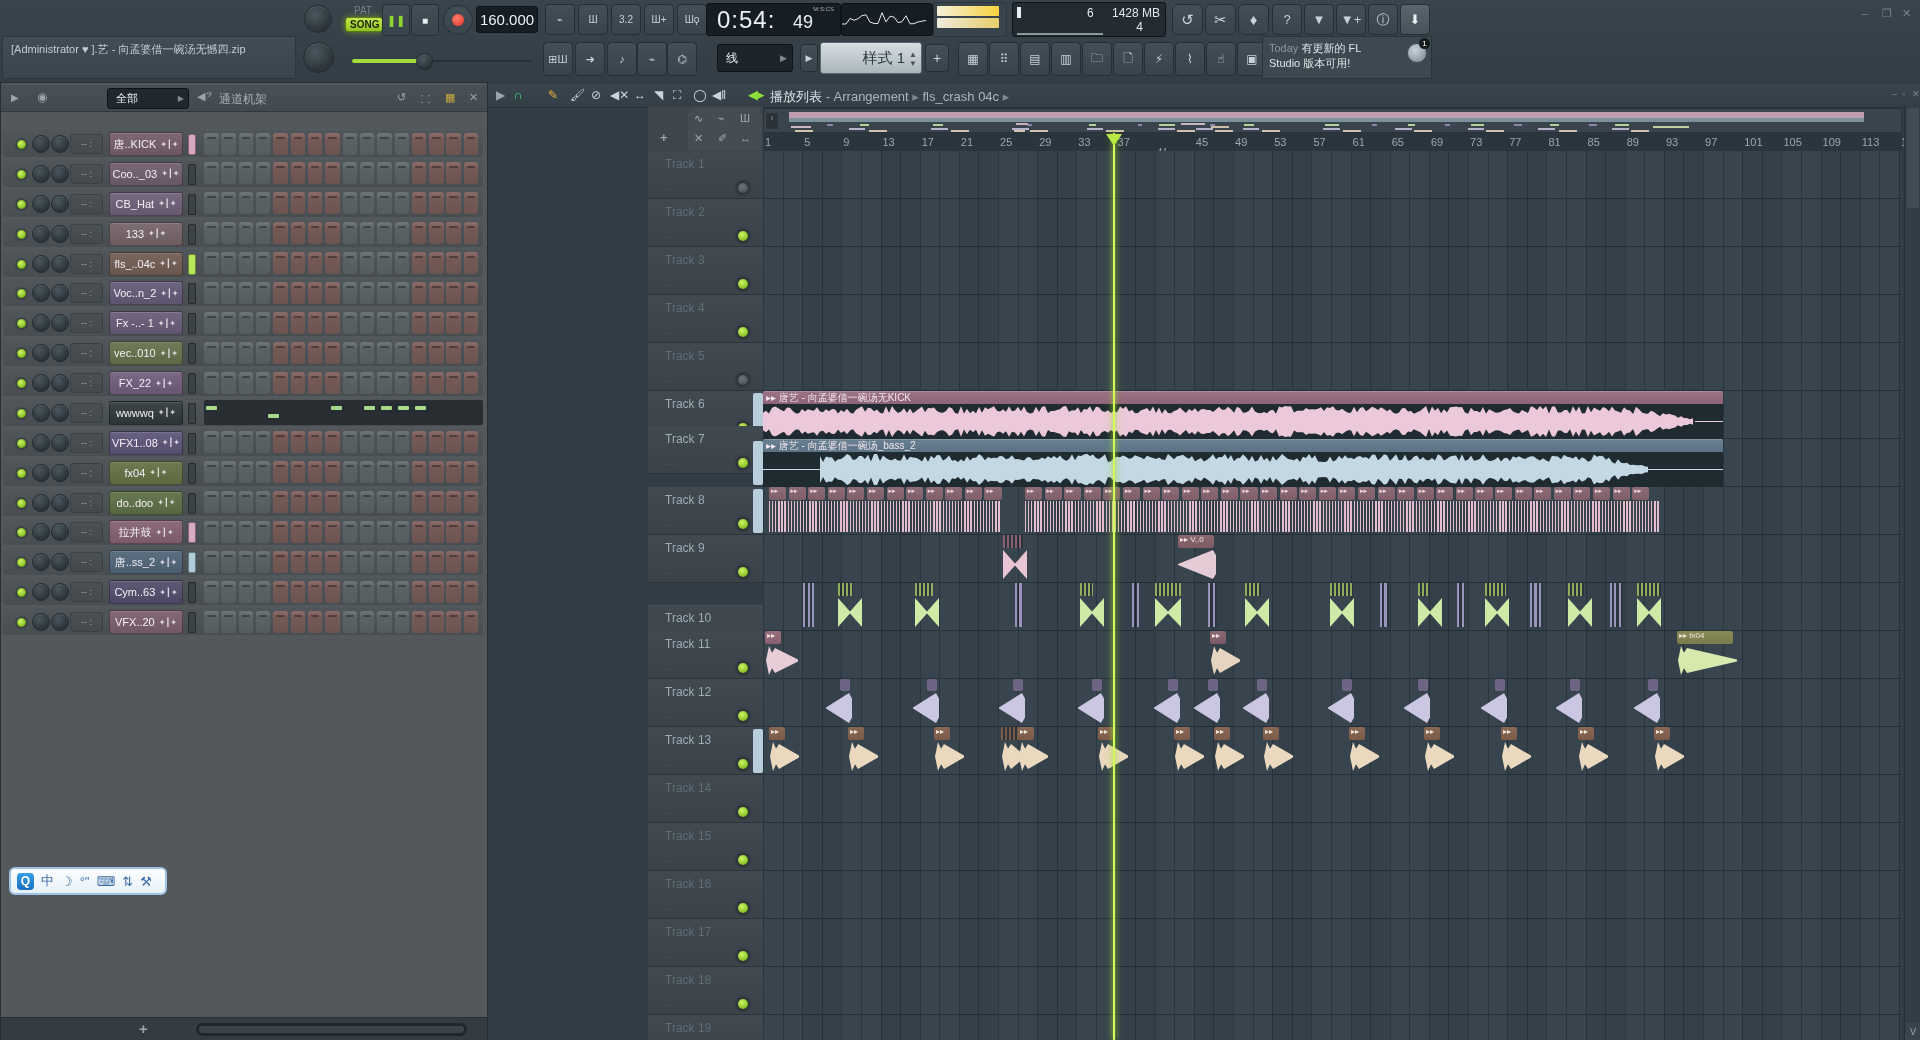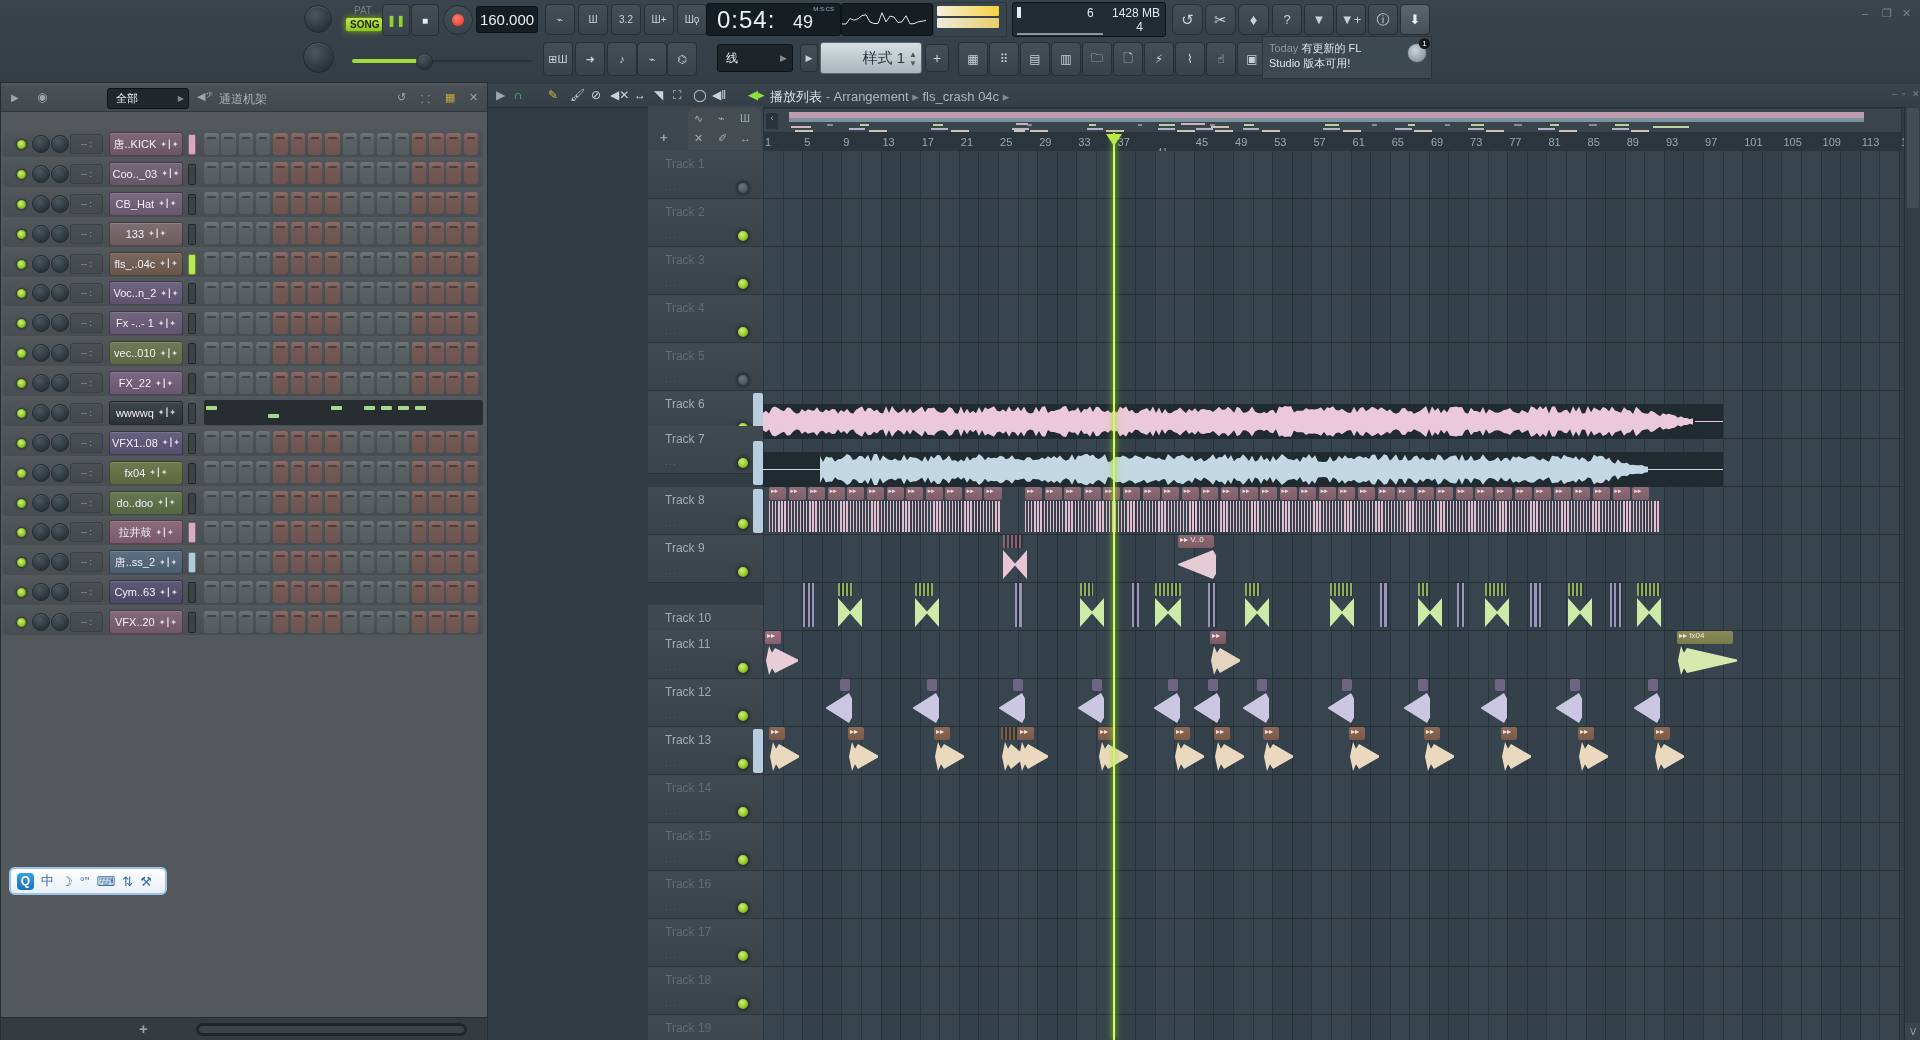--- a/index.html
+++ b/index.html
@@ -99,20 +99,23 @@
   .vscroll .vbtn{position:absolute;left:0;bottom:0;width:16px;height:17px;background:#3a444c;color:#97a2aa;
     font-size:9px;display:flex;align-items:center;justify-content:center;}
   .watermark{position:absolute;left:1688px;top:986px;color:#ffffff;font-size:27px;font-weight:bold;
     font-family:"DejaVu Sans",sans-serif;text-shadow:0 1px 2px rgba(0,0,0,.4);}
 </style>
 </head>
 <body>
 
 <div id="app">
   <div id="topbar">
+      <div class="panel titlebox abs">
+        <span>[Administrator ♥    ].艺 - 向孟婆借一碗汤无憾四.zip</span>
+      </div>
       <div class="knob abs" style="left: 304px; top: 5px; width: 26px; height: 26px;"></div>
       <div class="knob abs" style="left: 303px; top: 42px; width: 29px; height: 29px;"></div>
       <div class="songtoggle abs" style="left: 347px; top: 5px; width: 32px;">PAT</div>
       <div class="songbtn abs" style="left: 345px; top: 17px; width: 28px;">SONG</div>
       <div class="btn" style="left: 382px; top: 4px; width: 26px; height: 30px; color: rgb(142, 214, 44); font-size: 11px; font-weight: bold;">❚❚</div>
       <div class="btn" style="left: 411px; top: 4px; width: 26px; height: 30px; font-size: 10px; color: rgb(230, 238, 242);">■</div>
       <div class="btn" style="left: 443px; top: 5px; width: 28px; height: 28px; border-radius: 50%;">
         <div style="width: 12px; height: 12px; border-radius: 50%; background: radial-gradient(circle at 40% 35%, rgb(255, 123, 110), rgb(224, 50, 36));"></div>
       </div>
       <div class="lcd abs" style="left: 476px; top: 6px; width: 60px; height: 25px; display: flex; align-items: center; justify-content: center; font-size: 15px;">160.000</div>
@@ -893,26 +896,32 @@
       <div class="trackhead dim" style="top: 885px;">
         <div class="lbl">Track 18</div>
         <div class="dots">···</div>
         <div class="tled"></div>
       </div>
       <div class="trackhead dim" style="top: 933px;">
         <div class="lbl">Track 19</div>
       </div>
       <div id="grid">
         <div class="clip" style="left: 0px; top: 240px; width: 960px; height: 48px;">
+          <div class="cliphead" style="background: linear-gradient(rgb(156, 114, 134), rgb(142, 100, 120));">
+            <span>▸▸ 唐艺 - 向孟婆借一碗汤无KICK</span>
+          </div>
           <div class="clipbody"><svg width="960" height="35">
               <path d="M0 17.5 L0 8.746031647790703 L3 6.853904418358068 L6 9.6215593440675 L9 3.847895742451257 L12 2.3837433782912516 L15 4.124958941084314 L18 5.9849228040594245 L21 7.147567826752816 L24 3.472464234566999 L27 3.7563903675327968 L30 7.202907123709055 L33 9.560028178074877 L36 9.193588904439746 L39 4.9487169188092075 L42 7.385254426351867 L45 5.271143695826709 L48 6.162095759500328 L51 6.6434299220184005 L54 3.1766993632548015 L57 7.586198223457298 L60 8.283541646813294 L63 5.284457991043784 L66 7.185455472888636 L69 5.000132839323548 L72 5.2826305108878895 L75 9.470996492773292 L78 6.088054040732352 L81 7.974262588657096 L84 4.731327559801901 L87 8.472297590573922 L90 9.705604775916136 L93 5.649468822485984 L96 3.9224995219602707 L99 2.2494655862797366 L102 7.818108603518041 L105 3.7512993277173035 L108 4.137800944695622 L111 7.320477499321791 L114 5.5653311013431885 L117 8.819820274992296 L120 9.51936179552896 L123 2.2136974552360797 L126 8.913130152825326 L129 2.02847853526635 L132 6.188742221549033 L135 8.990517574602514 L138 7.42887634444231 L141 4.1747210419037 L144 9.086551275505476 L147 4.467287420524418 L150 9.249676753894741 L153 7.1172027089131085 L156 4.625928702601664 L159 2.5337046261684524 L162 8.27365201318108 L165 4.069385534429172 L168 4.212677151075415 L171 3.5148781244828733 L174 7.106638183645735 L177 8.567952533877898 L180 8.628236885835992 L183 7.077340245527374 L186 2.9075065785704677 L189 4.263066033850453 L192 8.900830924592832 L195 9.81534963175205 L198 2.1312608567095648 L201 9.401218717650611 L204 4.8329875538395655 L207 9.321817381585397 L210 6.8347323057752725 L213 9.145863164994337 L216 3.072214059809788 L219 8.751703223109573 L222 3.176070802589445 L225 5.271979120814697 L228 3.7030835326193294 L231 2.274932733061691 L234 6.844444567858915 L237 7.379852004770585 L240 5.22264417924343 L243 7.780720544306432 L246 2.3701881581894995 L249 7.30237469092355 L252 6.561430352081745 L255 2.7599274378898215 L258 7.150448614231054 L261 2.389859381325012 L264 7.916621929473067 L267 9.46476865384717 L270 8.666765209376702 L273 2.872873994241411 L276 7.943221215376733 L279 2.7689668367588727 L282 2.3256254063922093 L285 9.086205233871567 L288 6.901365679421632 L291 7.052974039375771 L294 5.884679788565114 L297 5.363206413871703 L300 2.4601979417424644 L303 2.096806865591466 L306 7.832989995767358 L309 6.362858861981824 L312 6.618893328539045 L315 3.2901727557485803 L318 8.983505866377849 L321 5.083096212524964 L324 5.398043907095232 L327 2.223946549579942 L330 7.919658790083908 L333 2.7552849402559385 L336 3.3739908815589708 L339 6.964746361593598 L342 8.042099303597166 L345 6.362995557551271 L348 8.916335764197324 L351 6.405188864413736 L354 8.55924420167424 L357 2.517297538948384 L360 4.769737105488188 L363 2.27153193999386 L366 7.437315476807914 L369 5.761218710586531 L372 9.3528688278179 L375 8.966389135453564 L378 6.152199568076618 L381 5.318140663715608 L384 4.0401350682671815 L387 7.600092366512444 L390 2.5524039746156912 L393 9.0536013659223 L396 3.4281570560779215 L399 9.835641501639337 L402 4.926718052337746 L405 8.900305640499715 L408 9.236899878718843 L411 6.876261627604842 L414 5.879175154564052 L417 3.596822758029134 L420 6.60009419562998 L423 9.083145953066715 L426 4.984033192279297 L429 6.945862638168439 L432 4.163359696948136 L435 7.886426607338445 L438 5.2219895372386045 L441 5.028152369220347 L444 5.956869486361681 L447 5.905457280776675 L450 8.070518013600037 L453 5.496254575797941 L456 2.8506554359922447 L459 5.765912721651098 L462 5.745112790036998 L465 2.6606621518431517 L468 5.298786027857004 L471 8.746770192646315 L474 2.7666278066074614 L477 4.263545651588842 L480 8.711766253685004 L483 8.45542568386552 L486 6.639468727826358 L489 2.600908577617215 L492 7.520464012536902 L495 8.988658707711686 L498 9.18690051031853 L501 8.036876923549862 L504 9.340454102547586 L507 6.56210151726245 L510 5.7902006300004185 L513 9.701988417062438 L516 2.619325568384644 L519 3.554827840686695 L522 2.0415184212925457 L525 2.6001066638273684 L528 2.292698946580149 L531 8.441195172591225 L534 6.717265740731856 L537 6.635304480283663 L540 6.862400127522369 L543 3.908943268439705 L546 5.409512666139991 L549 5.229379814818678 L552 5.486547657526819 L555 4.706480053244848 L558 3.3602548861574633 L561 7.103871648492698 L564 3.320796216766256 L567 3.922015190449086 L570 2.3593058777667135 L573 5.90388762516849 L576 6.4393162068279075 L579 4.637488156632745 L582 7.063448526588477 L585 8.679386372540325 L588 8.746763285259606 L591 2.6505353581977715 L594 8.347765229932389 L597 3.9402194736596297 L600 3.0686937973805204 L603 7.3366525744142255 L606 5.169818179889031 L609 2.684149394956954 L612 4.048881041502524 L615 6.093664532931831 L618 3.2698049852833186 L621 4.912387656717275 L624 7.299346447258419 L627 5.165739072226332 L630 8.376586907963075 L633 9.846162135419977 L636 8.497010003552777 L639 4.297129711519057 L642 3.90906150077193 L645 7.396643473846671 L648 6.936864941013914 L651 9.689063620853268 L654 8.142275680865755 L657 7.027368310746908 L660 4.529198723288346 L663 2.0429423072226065 L666 10.031357490367423 L669 2.5753406052712062 L672 6.79955279318362 L675 3.633795037124676 L678 9.243188954432583 L681 5.326757148421256 L684 8.607393516056423 L687 3.2628243602988434 L690 3.0890235426435346 L693 2.5186812099039937 L696 3.275094856414988 L699 3.0692517667050705 L702 8.464443012135776 L705 9.693704965975463 L708 3.6493631496207612 L711 6.896455676141873 L714 7.030548916457009 L717 8.485638892981521 L720 2.9328743404279827 L723 9.869039573075268 L726 5.248104676032954 L729 6.695290085845761 L732 8.54047280972147 L735 8.776512988750596 L738 7.653801931267976 L741 5.999058820900533 L744 5.481602875286063 L747 4.0995249328550525 L750 7.515546494880946 L753 8.839939464053577 L756 9.412572348461287 L759 5.903460588854951 L762 7.512116885179243 L765 8.948489207529224 L768 2.30811094368487 L771 3.4706305116394667 L774 5.937009124533278 L777 2.112356030795425 L780 5.1678095786798774 L783 1.9255888727263493 L786 9.422183911757163 L789 2.445004902649673 L792 2.4973988330561667 L795 8.582187174985737 L798 8.619849985300027 L801 6.368702937566537 L804 5.840271680785934 L807 9.746138969213302 L810 2.157655567947147 L813 7.517130487734512 L816 2.46210735395416 L819 9.438297907571911 L822 9.27293256113675 L825 1.977555025370119 L828 8.31731139558475 L831 3.6026255929039905 L834 5.128339937377415 L837 6.809327502192151 L840 2.9173293434746235 L843 4.354275777996181 L846 7.363000781805255 L849 2.5041398009188196 L852 6.377634042595808 L855 7.4453539077520166 L858 8.863127588125936 L861 3.135373632614675 L864 6.02464335483948 L867 6.480864787127761 L870 9.944477256256842 L873 2.629245908769894 L876 5.285988695598668 L879 8.55209190211342 L882 9.399911313939661 L885 9.77094037503008 L888 6.6875183074457585 L891 7.934335406325294 L894 10.257059499769905 L897 12.281841086894504 L900 9.245697109513873 L903 10.562267931290782 L906 9.66607535167784 L909 10.761094562592227 L912 11.437715993824536 L915 13.780685403403991 L918 12.16172706613572 L921 14.103734499378143 L924 13.945812520699654 L927 15.256651596185609 L930 14.188025131486828 L930 20.811974868513172 L927 19.74334840381439 L924 21.054187479300346 L921 20.896265500621855 L918 22.838272933864282 L915 21.219314596596007 L912 23.562284006175464 L909 24.238905437407773 L906 25.33392464832216 L903 24.437732068709217 L900 25.754302890486127 L897 22.718158913105498 L894 24.742940500230095 L891 27.065664593674704 L888 28.312481692554243 L885 25.22905962496992 L882 25.60008868606034 L879 26.447908097886582 L876 29.714011304401332 L873 32.370754091230104 L870 25.055522743743158 L867 28.51913521287224 L864 28.97535664516052 L861 31.864626367385327 L858 26.136872411874066 L855 27.554646092247985 L852 28.62236595740419 L849 32.49586019908118 L846 27.636999218194745 L843 30.64572422200382 L840 32.08267065652538 L837 28.19067249780785 L834 29.871660062622585 L831 31.39737440709601 L828 26.682688604415247 L825 33.02244497462988 L822 25.72706743886325 L819 25.56170209242809 L816 32.53789264604584 L813 27.482869512265488 L810 32.842344432052855 L807 25.253861030786698 L804 29.159728319214068 L801 28.63129706243346 L798 26.38015001469997 L795 26.417812825014263 L792 32.50260116694383 L789 32.55499509735033 L786 25.577816088242837 L783 33.07441112727365 L780 29.83219042132012 L777 32.887643969204575 L774 29.062990875466724 L771 31.529369488360533 L768 32.691889056315134 L765 26.051510792470776 L762 27.487883114820757 L759 29.09653941114505 L756 25.58742765153871 L753 26.16006053594642 L750 27.484453505119056 L747 30.900475067144946 L744 29.518397124713935 L741 29.000941179099467 L738 27.346198068732022 L735 26.223487011249404 L732 26.45952719027853 L729 28.304709914154238 L726 29.751895323967048 L723 25.13096042692473 L720 32.067125659572014 L717 26.51436110701848 L714 27.969451083542992 L711 28.103544323858127 L708 31.35063685037924 L705 25.306295034024537 L702 26.535556987864226 L699 31.930748233294928 L696 31.724905143585012 L693 32.481318790096005 L690 31.910976457356465 L687 31.737175639701157 L684 26.392606483943577 L681 29.673242851578742 L678 25.756811045567417 L675 31.366204962875322 L672 28.200447206816378 L669 32.42465939472879 L666 24.968642509632577 L663 32.9570576927774 L660 30.470801276711654 L657 27.97263168925309 L654 26.857724319134245 L651 25.31093637914673 L648 28.063135058986084 L645 27.603356526153327 L642 31.09093849922807 L639 30.702870288480945 L636 26.502989996447223 L633 25.153837864580023 L630 26.623413092036927 L627 29.83426092777367 L624 27.70065355274158 L621 30.087612343282725 L618 31.73019501471668 L615 28.906335467068168 L612 30.951118958497474 L609 32.315850605043046 L606 29.83018182011097 L603 27.663347425585776 L600 31.93130620261948 L597 31.05978052634037 L594 26.65223477006761 L591 32.34946464180223 L588 26.253236714740396 L585 26.320613627459675 L582 27.936551473411523 L579 30.362511843367255 L576 28.560683793172092 L573 29.09611237483151 L570 32.640694122233285 L567 31.077984809550912 L564 31.679203783233746 L561 27.8961283515073 L558 31.639745113842537 L555 30.293519946755154 L552 29.51345234247318 L549 29.770620185181322 L546 29.59048733386001 L543 31.091056731560293 L540 28.13759987247763 L537 28.364695519716335 L534 28.282734259268146 L531 26.558804827408775 L528 32.707301053419854 L525 32.39989333617263 L522 32.958481578707456 L519 31.445172159313305 L516 32.380674431615354 L513 25.298011582937562 L510 29.20979936999958 L507 28.437898482737552 L504 25.659545897452414 L501 26.963123076450138 L498 25.81309948968147 L495 26.011341292288314 L492 27.479535987463098 L489 32.39909142238278 L486 28.360531272173642 L483 26.54457431613448 L480 26.288233746314994 L477 30.736454348411158 L474 32.23337219339254 L471 26.253229807353684 L468 29.701213972142995 L465 32.339337848156845 L462 29.254887209963 L459 29.234087278348902 L456 32.149344564007755 L453 29.50374542420206 L450 26.929481986399963 L447 29.094542719223327 L444 29.043130513638317 L441 29.971847630779653 L438 29.778010462761394 L435 27.113573392661557 L432 30.836640303051865 L429 28.05413736183156 L426 30.0159668077207 L423 25.916854046933285 L420 28.39990580437002 L417 31.403177241970866 L414 29.120824845435948 L411 28.12373837239516 L408 25.763100121281155 L405 26.099694359500283 L402 30.073281947662252 L399 25.164358498360663 L396 31.57184294392208 L393 25.946398634077703 L390 32.44759602538431 L387 27.399907633487558 L384 30.959864931732817 L381 29.68185933628439 L378 28.847800431923382 L375 26.033610864546436 L372 25.6471311721821 L369 29.238781289413467 L366 27.562684523192086 L363 32.728468060006136 L360 30.23026289451181 L357 32.482702461051616 L354 26.44075579832576 L351 28.594811135586262 L348 26.083664235802676 L345 28.637004442448728 L342 26.957900696402834 L339 28.035253638406402 L336 31.62600911844103 L333 32.24471505974406 L330 27.080341209916092 L327 32.77605345042006 L324 29.601956092904768 L321 29.916903787475036 L318 26.016494133622153 L315 31.70982724425142 L312 28.381106671460955 L309 28.637141138018176 L306 27.167010004232644 L303 32.90319313440853 L300 32.539802058257536 L297 29.6367935861283 L294 29.115320211434884 L291 27.94702596062423 L288 28.09863432057837 L285 25.913794766128433 L282 32.674374593607794 L279 32.23103316324113 L276 27.05677878462327 L273 32.12712600575859 L270 26.333234790623298 L267 25.53523134615283 L264 27.083378070526933 L261 32.61014061867499 L258 27.849551385768947 L255 32.24007256211018 L252 28.438569647918257 L249 27.69762530907645 L246 32.6298118418105 L243 27.219279455693567 L240 29.77735582075657 L237 27.620147995229416 L234 28.155555432141085 L231 32.72506726693831 L228 31.29691646738067 L225 29.7280208791853 L222 31.823929197410557 L219 26.248296776890427 L216 31.927785940190212 L213 25.85413683500566 L210 28.165267694224728 L207 25.678182618414603 L204 30.167012446160435 L201 25.59878128234939 L198 32.86873914329043 L195 25.18465036824795 L192 26.09916907540717 L189 30.736933966149547 L186 32.09249342142953 L183 27.922659754472626 L180 26.371763114164008 L177 26.4320474661221 L174 27.893361816354265 L171 31.485121875517127 L168 30.787322848924585 L165 30.930614465570827 L162 26.726347986818922 L159 32.46629537383155 L156 30.374071297398338 L153 27.88279729108689 L150 25.75032324610526 L147 30.532712579475582 L144 25.913448724494522 L141 30.8252789580963 L138 27.57112365555769 L135 26.009482425397486 L132 28.811257778450965 L129 32.97152146473365 L126 26.086869847174675 L123 32.78630254476392 L120 25.48063820447104 L117 26.180179725007704 L114 29.43466889865681 L111 27.67952250067821 L108 30.86219905530438 L105 31.248700672282695 L102 27.18189139648196 L99 32.75053441372026 L96 31.07750047803973 L93 29.350531177514014 L90 25.294395224083864 L87 26.527702409426077 L84 30.2686724401981 L81 27.025737411342902 L78 28.911945959267648 L75 25.529003507226708 L72 29.71736948911211 L69 29.99986716067645 L66 27.814544527111366 L63 29.715542008956216 L60 26.716458353186706 L57 27.4138017765427 L54 31.8233006367452 L51 28.3565700779816 L48 28.83790424049967 L45 29.72885630417329 L42 27.614745573648133 L39 30.051283081190793 L36 25.806411095560254 L33 25.439971821925123 L30 27.797092876290947 L27 31.243609632467205 L24 31.527535765433 L21 27.852432173247184 L18 29.015077195940577 L15 30.875041058915684 L12 32.61625662170875 L9 31.152104257548743 L6 25.3784406559325 L3 28.14609558164193 L0 26.2539683522093 Z" fill="#ecc9da"></path>
               <rect x="932" y="17" width="28" height="1" fill="#ecc9da"></rect>
             </svg></div>
         </div>
         <div class="clip" style="left: 0px; top: 288px; width: 960px; height: 48px;">
+          <div class="cliphead" style="background: linear-gradient(rgb(104, 128, 146), rgb(90, 114, 132));">
+            <span>▸▸ 唐艺 - 向孟婆借一碗汤_bass_2</span>
+          </div>
           <div class="clipbody"><svg width="960" height="35">
               <path d="M57 17.5 L57 4.071201631611306 L60 9.985822491236414 L63 4.518610210411069 L66 5.581806378838049 L69 5.219809131112326 L72 9.632066604870868 L75 7.193428064681788 L78 6.995483106826658 L81 4.884576435624423 L84 1.876153539703763 L87 3.562541801173957 L90 7.940052330710483 L93 7.259522251102384 L96 4.090474277788529 L99 3.9011867917963237 L102 7.04640972082103 L105 2.808177839072039 L108 9.594941283748458 L111 1.978155960330346 L114 1.9172252721349814 L117 9.105148772653262 L120 3.535421983367028 L123 5.887274449650324 L126 7.721675273029449 L129 8.246313805934653 L132 6.596136343721831 L135 8.563528932788655 L138 8.530773378934606 L141 2.508179753917819 L144 8.277124096780142 L147 4.67469458384425 L150 5.391870670331116 L153 5.720356255069076 L156 7.32757894594808 L159 9.419344549390647 L162 4.223841608617848 L165 9.655916040149013 L168 3.7808867844547542 L171 6.414186331065924 L174 3.029666224985693 L177 3.1502433345537817 L180 8.439723845438438 L183 6.738670283818465 L186 3.381460136923222 L189 8.750521268591061 L192 8.060961209976096 L195 9.875056068250004 L198 7.3673390778211605 L201 9.417880940224453 L204 4.374962352402489 L207 8.542256828661662 L210 5.760519316552916 L213 5.848153304831662 L216 1.962594305741412 L219 4.372496595907723 L222 8.350287421082745 L225 5.080686137711483 L228 6.141916516896764 L231 5.740899483913509 L234 6.097626134344669 L237 3.852439930838271 L240 4.507917598836551 L243 7.371083645916583 L246 6.352836920007988 L249 3.1801145742438344 L252 7.235649316110951 L255 7.108055876746334 L258 7.645120475636851 L261 8.589834028559194 L264 5.14051799437288 L267 5.235931425011218 L270 8.349460163560911 L273 7.676968968218178 L276 7.61744884291778 L279 5.512702919094684 L282 7.0479612243701535 L285 4.134297989150182 L288 6.19630364711457 L291 4.0753970545951255 L294 6.24829658028823 L297 3.420624904309225 L300 6.992766725140514 L303 8.730349436637642 L306 7.28298156885802 L309 2.3712277967232396 L312 8.275579527509668 L315 3.4651188550005294 L318 4.052595993889307 L321 2.53086929759284 L324 1.8702846428590298 L327 3.923992531699591 L330 2.59248027501976 L333 6.115982257128218 L336 7.113795553980765 L339 5.1118757547283895 L342 2.345809720047196 L345 10.073964833211603 L348 9.176951787412143 L351 5.828691035906639 L354 4.860240482904594 L357 5.361796177521718 L360 3.508355607527008 L363 4.732695706425092 L366 6.7167378865376755 L369 6.013659038715371 L372 3.367463689247362 L375 4.5122251804160065 L378 5.51860725183208 L381 7.2820815417482905 L384 3.7444721635056073 L387 4.893652038727259 L390 5.909814889046743 L393 7.058840208609514 L396 5.477386100102395 L399 7.478184420966162 L402 7.8955631783095015 L405 2.0303378477950282 L408 4.438207891054084 L411 7.260024945966444 L414 4.289266858046997 L417 3.7580831959066376 L420 2.6542736028457394 L423 5.176443028357552 L426 6.777977605374986 L429 4.019613537376101 L432 9.19472268012805 L435 7.5040849121422895 L438 5.955118375471846 L441 9.474536555353335 L444 7.835885823523107 L447 5.533035952857713 L450 2.285259679569984 L453 7.159434532716141 L456 4.916191360187339 L459 5.228190668627244 L462 2.0005676180708996 L465 7.339956917620709 L468 2.955914451266132 L471 9.354182429904668 L474 6.294099407768389 L477 5.978746363312819 L480 2.3401281985524705 L483 5.334633071375839 L486 8.978030613741387 L489 3.81052515147511 L492 9.546220842199968 L495 8.133694854871694 L498 3.0594258285520723 L501 8.319900474671694 L504 5.867277807156686 L507 9.888104882400064 L510 3.9287584979104633 L513 8.444074381128454 L516 5.60812362592347 L519 2.033780895782998 L522 4.555515424851567 L525 7.097745480305862 L528 7.608287500628869 L531 8.288023069413857 L534 6.353727638664994 L537 9.900423042557865 L540 4.710076270035968 L543 6.051870494534667 L546 2.087401644146256 L549 6.509433166139962 L552 3.343223314321703 L555 9.604243804877271 L558 9.825628572306888 L561 9.889414761874086 L564 9.443902817773122 L567 4.474658312857924 L570 9.382264203115955 L573 8.014461769857192 L576 3.8589659898467197 L579 6.941391353829015 L582 3.264483804250826 L585 6.22929804364885 L588 5.862219606240849 L591 7.374922089930587 L594 4.865565463383945 L597 4.108743093970112 L600 5.69518035567374 L603 4.946237808545696 L606 6.968848227520402 L609 2.7321599354069495 L612 2.4620343845975743 L615 8.21190193143529 L618 5.735761632915009 L621 2.245764402565902 L624 3.3623139251197287 L627 8.710139487281042 L630 5.864362732455767 L633 2.1444443841089686 L636 8.226763719460816 L639 8.017832977950029 L642 2.7688604061463202 L645 8.78684610119641 L648 8.072422808081575 L651 4.510135427017294 L654 3.3961218796535952 L657 7.670431337992397 L660 4.989497638197848 L663 8.036805191222488 L666 8.134848876348627 L669 5.955064791361831 L672 8.573948418301972 L675 2.1510664012404472 L678 4.023005648189226 L681 8.45592911633706 L684 6.8506582769917586 L687 4.5636614005028555 L690 3.757158251494241 L693 3.6087328637408707 L696 8.773240892821104 L699 2.159685644290727 L702 8.636623594286677 L705 7.782749176168698 L708 3.4654038672989245 L711 8.8427976930364 L714 7.950826862815687 L717 6.847083343249784 L720 2.2297499991276997 L723 6.458235339253784 L726 9.111346838360815 L729 8.706312330198154 L732 7.541333640374399 L735 4.994493772517654 L738 9.506834704210906 L741 6.170873672676214 L744 5.673816669126422 L747 8.886758007766566 L750 4.291836532678845 L753 5.69660473334212 L756 4.135753281023705 L759 5.905394165395009 L762 7.009737793954432 L765 5.213102992152843 L768 4.171989112834906 L771 4.421019416277305 L774 7.123329372679967 L777 8.596766632223392 L780 6.156787778568354 L783 8.182194398346914 L786 9.691253016570702 L789 3.6894495037684454 L792 4.127809836251107 L795 4.3999178723548145 L798 7.219680667386708 L801 2.7229767683884027 L804 4.87054630387367 L807 5.321729204778899 L810 6.602744718956641 L813 4.1304915042852475 L816 8.220712522159197 L819 5.315359929618593 L822 6.804337099697131 L825 9.793634609700476 L828 8.416885235901868 L831 2.390159802704659 L834 4.7158040571915 L837 3.702435499585688 L840 4.26878553010194 L843 7.865192616084025 L846 5.474209747469992 L849 9.927475660123163 L852 11.765652724504447 L855 7.361751720482065 L858 10.661862220808256 L861 11.297920473855328 L864 10.638390928374545 L867 13.010794734070355 L870 12.644426808506672 L873 13.191664597622024 L876 13.311489384270704 L879 13.107850083022333 L882 14.55605401514998 L885 14.655001375502918 L885 20.344998624497084 L882 20.443945984850018 L879 21.892149916977665 L876 21.688510615729296 L873 21.808335402377978 L870 22.355573191493328 L867 21.989205265929645 L864 24.361609071625455 L861 23.702079526144672 L858 24.338137779191744 L855 27.638248279517935 L852 23.23434727549555 L849 25.072524339876836 L846 29.525790252530008 L843 27.134807383915977 L840 30.73121446989806 L837 31.29756450041431 L834 30.284195942808502 L831 32.60984019729534 L828 26.583114764098134 L825 25.206365390299524 L822 28.19566290030287 L819 29.684640070381406 L816 26.779287477840803 L813 30.869508495714754 L810 28.397255281043357 L807 29.678270795221103 L804 30.12945369612633 L801 32.277023231611594 L798 27.780319332613292 L795 30.600082127645187 L792 30.872190163748893 L789 31.310550496231556 L786 25.308746983429298 L783 26.817805601653085 L780 28.843212221431646 L777 26.403233367776608 L774 27.87667062732003 L771 30.578980583722696 L768 30.828010887165092 L765 29.78689700784716 L762 27.990262206045568 L759 29.09460583460499 L756 30.864246718976297 L753 29.30339526665788 L750 30.708163467321157 L747 26.113241992233434 L744 29.326183330873576 L741 28.829126327323785 L738 25.493165295789094 L735 30.005506227482346 L732 27.458666359625603 L729 26.293687669801848 L726 25.888653161639184 L723 28.541764660746217 L720 32.7702500008723 L717 28.152916656750214 L714 27.04917313718431 L711 26.157202306963597 L708 31.534596132701076 L705 27.2172508238313 L702 26.363376405713325 L699 32.840314355709275 L696 26.226759107178896 L693 31.39126713625913 L690 31.24284174850576 L687 30.436338599497144 L684 28.14934172300824 L681 26.54407088366294 L678 30.976994351810774 L675 32.84893359875955 L672 26.426051581698026 L669 29.04493520863817 L666 26.865151123651373 L663 26.963194808777512 L660 30.010502361802153 L657 27.329568662007603 L654 31.603878120346405 L651 30.489864572982704 L648 26.927577191918424 L645 26.21315389880359 L642 32.23113959385368 L639 26.98216702204997 L636 26.773236280539184 L633 32.855555615891035 L630 29.135637267544233 L627 26.28986051271896 L624 31.63768607488027 L621 32.754235597434096 L618 29.264238367084992 L615 26.788098068564707 L612 32.53796561540243 L609 32.26784006459305 L606 28.031151772479596 L603 30.053762191454304 L600 29.30481964432626 L597 30.891256906029888 L594 30.134434536616055 L591 27.625077910069415 L588 29.13778039375915 L585 28.77070195635115 L582 31.735516195749174 L579 28.058608646170985 L576 31.14103401015328 L573 26.985538230142808 L570 25.617735796884045 L567 30.525341687142074 L564 25.55609718222688 L561 25.110585238125914 L558 25.17437142769311 L555 25.39575619512273 L552 31.656776685678295 L549 28.490566833860036 L546 32.912598355853746 L543 28.94812950546533 L540 30.28992372996403 L537 25.099576957442135 L534 28.646272361335008 L531 26.711976930586143 L528 27.39171249937113 L525 27.90225451969414 L522 30.444484575148433 L519 32.966219104217004 L516 29.39187637407653 L513 26.555925618871548 L510 31.071241502089535 L507 25.111895117599936 L504 29.132722192843314 L501 26.680099525328306 L498 31.940574171447928 L495 26.866305145128308 L492 25.45377915780003 L489 31.18947484852489 L486 26.02196938625861 L483 29.66536692862416 L480 32.65987180144753 L477 29.02125363668718 L474 28.70590059223161 L471 25.645817570095332 L468 32.04408554873387 L465 27.66004308237929 L462 32.9994323819291 L459 29.771809331372758 L456 30.08380863981266 L453 27.84056546728386 L450 32.71474032043002 L447 29.466964047142287 L444 27.164114176476893 L441 25.525463444646665 L438 29.044881624528152 L435 27.49591508785771 L432 25.805277319871948 L429 30.980386462623898 L426 28.222022394625014 L423 29.823556971642446 L420 32.34572639715426 L417 31.241916804093364 L414 30.710733141953003 L411 27.739975054033557 L408 30.561792108945916 L405 32.969662152204975 L402 27.1044368216905 L399 27.521815579033838 L396 29.522613899897607 L393 27.941159791390486 L390 29.090185110953257 L387 30.10634796127274 L384 31.255527836494394 L381 27.71791845825171 L378 29.48139274816792 L375 30.487774819583993 L372 31.632536310752638 L369 28.98634096128463 L366 28.283262113462325 L363 30.26730429357491 L360 31.491644392472992 L357 29.638203822478282 L354 30.139759517095406 L351 29.171308964093363 L348 25.823048212587857 L345 24.926035166788395 L342 32.6541902799528 L339 29.888124245271612 L336 27.886204446019235 L333 28.884017742871784 L330 32.40751972498024 L327 31.07600746830041 L324 33.12971535714097 L321 32.469130702407156 L318 30.947404006110695 L315 31.53488114499947 L312 26.72442047249033 L309 32.62877220327676 L306 27.71701843114198 L303 26.269650563362358 L300 28.007233274859487 L297 31.579375095690775 L294 28.75170341971177 L291 30.924602945404875 L288 28.80369635288543 L285 30.865702010849816 L282 27.952038775629845 L279 29.487297080905314 L276 27.38255115708222 L273 27.323031031781824 L270 26.650539836439087 L267 29.764068574988784 L264 29.85948200562712 L261 26.410165971440804 L258 27.35487952436315 L255 27.891944123253666 L252 27.76435068388905 L249 31.819885425756166 L246 28.647163079992012 L243 27.628916354083415 L240 30.49208240116345 L237 31.147560069161727 L234 28.90237386565533 L231 29.25910051608649 L228 28.858083483103236 L225 29.91931386228852 L222 26.649712578917253 L219 30.627503404092277 L216 33.03740569425859 L213 29.151846695168338 L210 29.239480683447084 L207 26.457743171338336 L204 30.62503764759751 L201 25.582119059775547 L198 27.63266092217884 L195 25.124943931749996 L192 26.939038790023904 L189 26.24947873140894 L186 31.618539863076776 L183 28.261329716181535 L180 26.560276154561564 L177 31.84975666544622 L174 31.970333775014307 L171 28.585813668934076 L168 31.219113215545246 L165 25.344083959850987 L162 30.776158391382154 L159 25.580655450609353 L156 27.67242105405192 L153 29.279643744930922 L150 29.608129329668884 L147 30.32530541615575 L144 26.722875903219858 L141 32.491820246082185 L138 26.469226621065395 L135 26.436471067211343 L132 28.40386365627817 L129 26.753686194065345 L126 27.278324726970553 L123 29.112725550349676 L120 31.46457801663297 L117 25.894851227346738 L114 33.082774727865015 L111 33.02184403966965 L108 25.405058716251542 L105 32.19182216092796 L102 27.953590279178968 L99 31.098813208203676 L96 30.90952572221147 L93 27.740477748897618 L90 27.059947669289517 L87 31.437458198826043 L84 33.123846460296235 L81 30.115423564375575 L78 28.004516893173342 L75 27.80657193531821 L72 25.367933395129132 L69 29.780190868887672 L66 29.41819362116195 L63 30.48138978958893 L60 25.014177508763588 L57 30.928798368388694 Z" fill="#c3d8e2"></path>
               <rect x="0" y="17" width="57" height="1" fill="#c3d8e2"></rect>
               <rect x="885" y="17" width="75" height="1" fill="#c3d8e2"></rect>
             </svg></div>
         </div>
         <div class="clip" style="left: 6px; top: 336px; width: 231px; height: 45px;">
           <div style="position: absolute; left: 0px; top: 0px; width: 17.085px; height: 13px; background: linear-gradient(rgb(141, 108, 119), rgb(127, 94, 105)); border-radius: 2px; color: rgb(236, 216, 224); font-size: 7px; padding-left: 2px; box-sizing: border-box;">▸▸</div>
           <div style="position: absolute; left: 19.585px; top: 0px; width: 17.085px; height: 13px; background: linear-gradient(rgb(141, 108, 119), rgb(127, 94, 105)); border-radius: 2px; color: rgb(236, 216, 224); font-size: 7px; padding-left: 2px; box-sizing: border-box;">▸▸</div>
           <div style="position: absolute; left: 39.17px; top: 0px; width: 17.085px; height: 13px; background: linear-gradient(rgb(141, 108, 119), rgb(127, 94, 105)); border-radius: 2px; color: rgb(236, 216, 224); font-size: 7px; padding-left: 2px; box-sizing: border-box;">▸▸</div>

